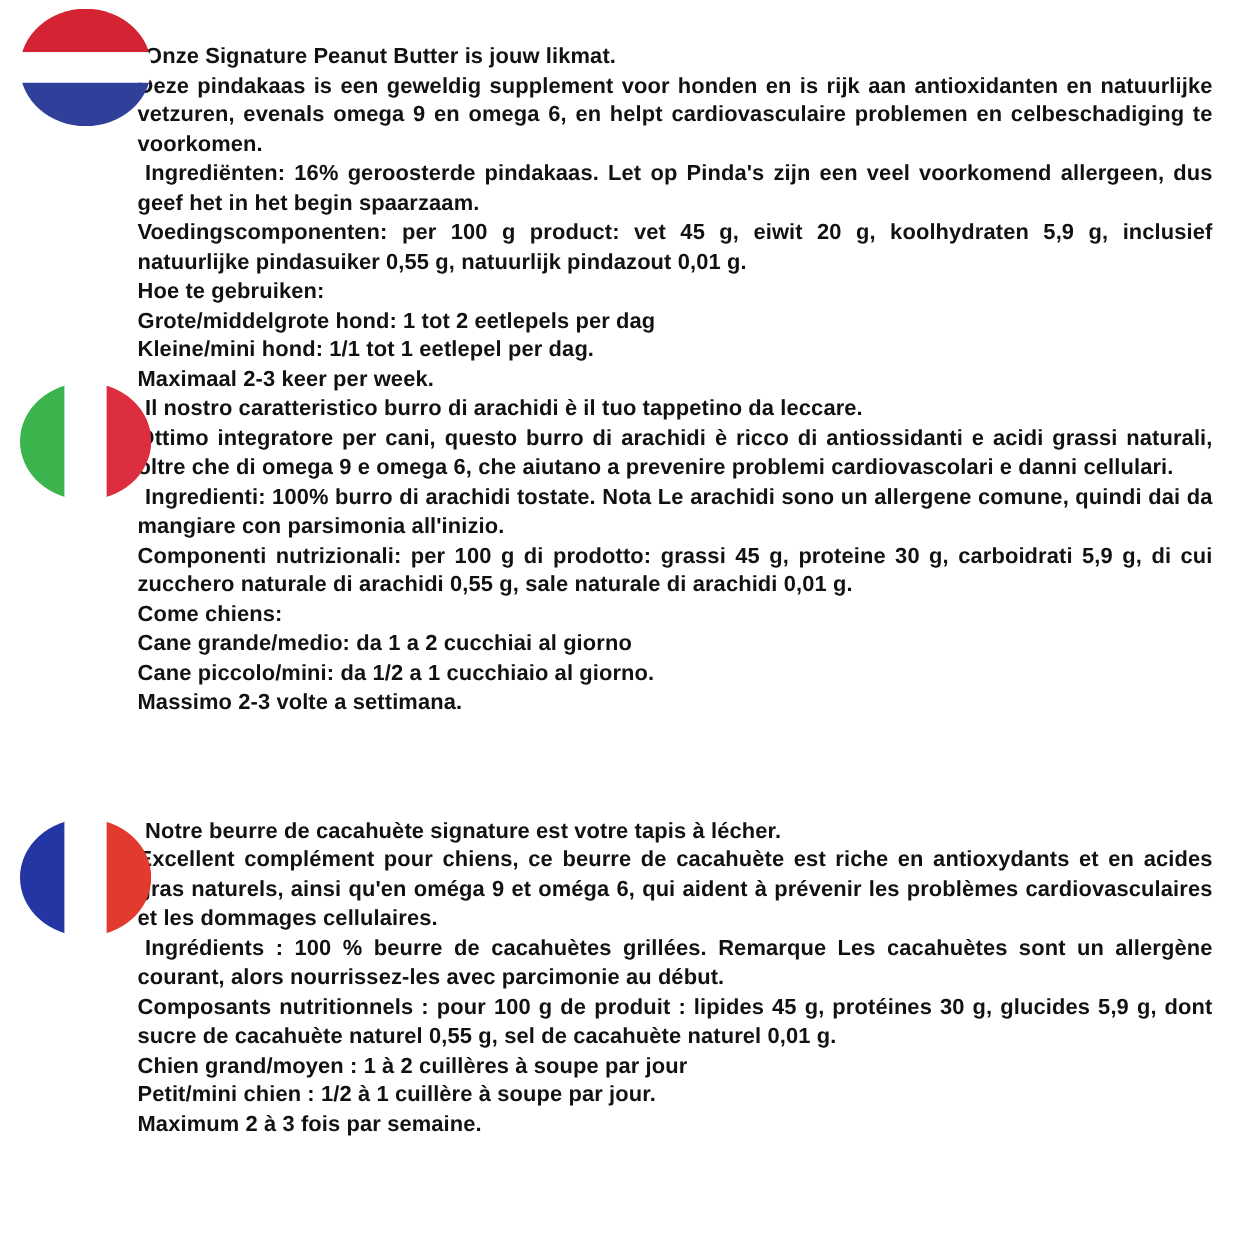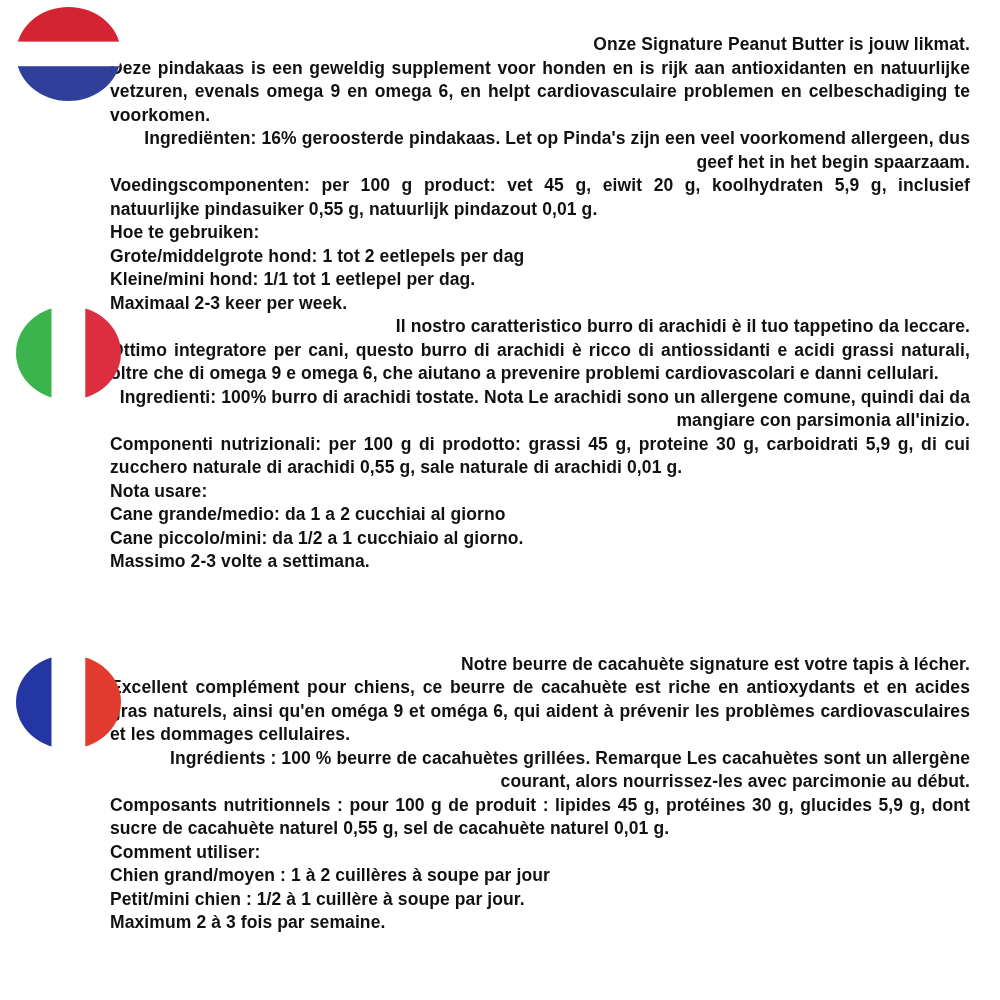--- a/index.html
+++ b/index.html
@@ -46,21 +46,20 @@
     line-height: 23.5px;
     letter-spacing: 0.1px;
     text-align: left;
   }
   .text-col p.justify {
     text-align: justify;
     text-justify: inter-word;
   }
   .text-col p.indent {
     text-indent: 6px;
-    text-align: right;
   }
 </style>
 </head>
 <body>
 
 <div class="page">
 
   <section class="lang-section sec-nl">
     <span class="flag">
       <svg viewBox="0 0 100 100" preserveAspectRatio="none" xmlns="http://www.w3.org/2000/svg">
@@ -101,21 +100,21 @@
           <rect x="34" y="0" width="32" height="100" fill="#ffffff"></rect>
           <rect x="66" y="0" width="34" height="100" fill="#dc2e3e"></rect>
         </g>
       </svg>
     </span>
     <div class="text-col">
       <p class="indent">Il nostro caratteristico burro di arachidi è il tuo tappetino da leccare.</p>
       <p class="justify">Ottimo integratore per cani, questo burro di arachidi è ricco di antiossidanti e acidi grassi naturali, oltre che di omega 9 e omega 6, che aiutano a prevenire problemi cardiovascolari e danni cellulari.</p>
       <p class="justify indent">Ingredienti: 100% burro di arachidi tostate. Nota Le arachidi sono un allergene comune, quindi dai da mangiare con parsimonia all'inizio.</p>
       <p class="justify">Componenti nutrizionali: per 100 g di prodotto: grassi 45 g, proteine 30 g, carboidrati 5,9 g, di cui zucchero naturale di arachidi 0,55 g, sale naturale di arachidi 0,01 g.</p>
-      <p>Nota usare:</p>
+      <p>Come chiens:</p>
       <p>Cane grande/medio: da 1 a 2 cucchiai al giorno</p>
       <p>Cane piccolo/mini: da 1/2 a 1 cucchiaio al giorno.</p>
       <p>Massimo 2-3 volte a settimana.</p>
     </div>
   </section>
 
   <section class="lang-section sec-fr">
     <span class="flag">
       <svg viewBox="0 0 100 100" preserveAspectRatio="none" xmlns="http://www.w3.org/2000/svg">
         <defs>
@@ -128,20 +127,19 @@
           <rect x="34" y="0" width="32" height="100" fill="#ffffff"></rect>
           <rect x="66" y="0" width="34" height="100" fill="#e23a2e"></rect>
         </g>
       </svg>
     </span>
     <div class="text-col">
       <p class="indent">Notre beurre de cacahuète signature est votre tapis à lécher.</p>
       <p class="justify">Excellent complément pour chiens, ce beurre de cacahuète est riche en antioxydants et en acides gras naturels, ainsi qu'en oméga 9 et oméga 6, qui aident à prévenir les problèmes cardiovasculaires et les dommages cellulaires.</p>
       <p class="justify indent">Ingrédients : 100 % beurre de cacahuètes grillées. Remarque Les cacahuètes sont un allergène courant, alors nourrissez-les avec parcimonie au début.</p>
       <p class="justify">Composants nutritionnels : pour 100 g de produit : lipides 45 g, protéines 30 g, glucides 5,9 g, dont sucre de cacahuète naturel 0,55 g, sel de cacahuète naturel 0,01 g.</p>
-      <p>Comment utiliser:</p>
       <p>Chien grand/moyen : 1 à 2 cuillères à soupe par jour</p>
       <p>Petit/mini chien : 1/2 à 1 cuillère à soupe par jour.</p>
       <p>Maximum 2 à 3 fois par semaine.</p>
     </div>
   </section>
 
 </div>
 
 </body></html>

